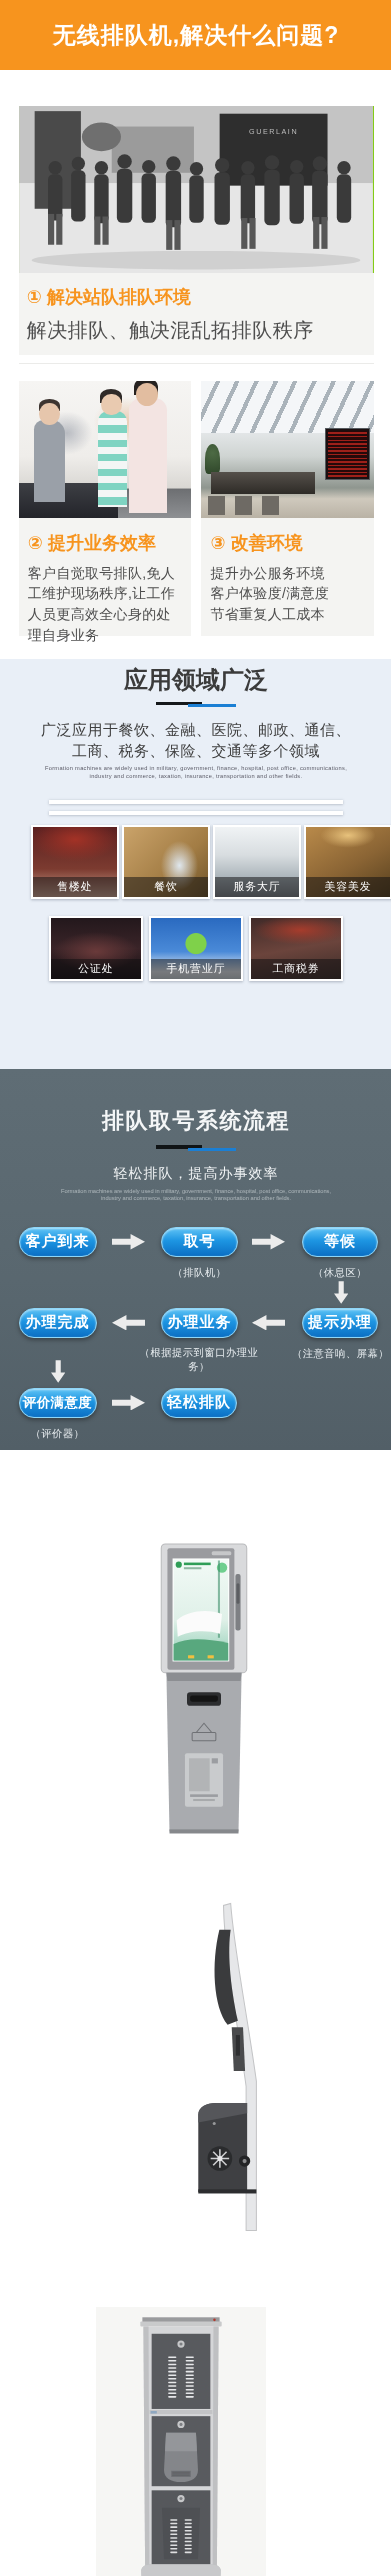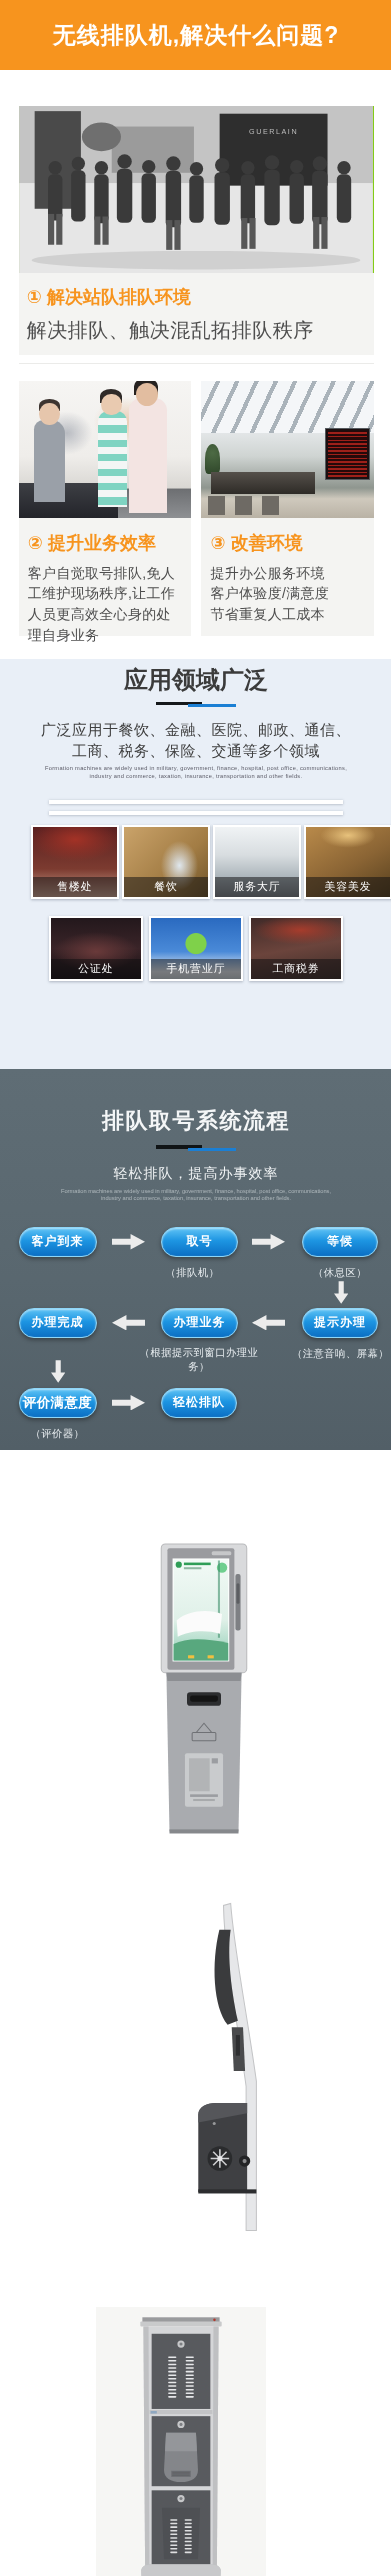--- a/index.html
+++ b/index.html
@@ -88,21 +88,21 @@
   .process .dual-divider{margin-top:11.3px;}
   .process .bar-black{background:#101416;}
   .process .bar-blue{background:#1b7fd4;}
   .process-subtitle{margin-top:13.4px;text-align:center;color:#f2f5f6;font-size:14px;line-height:17.5px;letter-spacing:1px;}
   .process-en{margin-top:5.2px;text-align:center;color:rgba(235,240,243,.55);font-size:5.7px;line-height:7.7px;}
   .flow{position:relative;margin-top:18.5px;height:222px;}
   .pill{position:absolute;height:30px;border-radius:15px;display:flex;align-items:center;justify-content:center;
     background:linear-gradient(180deg,#5fc3f5 0%,#1d95e2 45%,#0b6fc4 100%);
     border:1px solid #8ed6f8;box-sizing:border-box;
     box-shadow:0 2.1px 4.1px rgba(0,0,0,.35), inset 0 1px 2.1px rgba(255,255,255,.55);
-    color:#ffffff;font-size:12px;font-weight:bold;letter-spacing:1px;}
+    color:#ffffff;font-size:15px;font-weight:bold;letter-spacing:1px;}
   .pill.small-font{font-size:13.4px;letter-spacing:0.5px;}
   .flow-note{position:absolute;color:#e8edf0;font-size:10.3px;text-align:center;letter-spacing:0.5px;}
   .arrow{position:absolute;}
   .arrow svg{display:block;}
 
   
   .products{position:relative;height:1238px;background:#ffffff;}
   .product{position:absolute;}
   .product svg{display:block;}
   .product3-bg{position:absolute;left:96px;top:857px;width:170px;height:310px;background:#f6f6f4;display:flex;justify-content:center;}
@@ -288,21 +288,21 @@
             <polygon points="0,9 36,9 36,0 64,15 36,30 36,21 0,21" fill="#ececec"></polygon>
           </svg>
       </div>
       <div class="pill" style="left:161px;top:5.2px;width:77px;">取号</div>
       <div class="arrow" style="left:252px;top:12.4px;">
         <svg width="33" height="15.5" viewBox="0 0 64 30">
             <polygon points="0,9 36,9 36,0 64,15 36,30 36,21 0,21" fill="#ececec"></polygon>
           </svg>
       </div>
       <div class="pill" style="left:302px;top:5.2px;width:76px;">等候</div>
-      <div class="flow-note" style="left:154px;top:44px;width:77px;font-family:Liberation Mono, monospace;">（排队机）</div>
+      <div class="flow-note" style="left:161px;top:44px;width:77px;font-family:Liberation Mono, monospace;">（排队机）</div>
       <div class="flow-note" style="left:302px;top:44px;width:76px;">（休息区）</div>
       <div class="arrow" style="left:334px;top:59px;">
         <svg width="14.4" height="23" viewBox="0 0 28 44">
             <polygon points="9,0 19,0 19,24 28,24 14,44 0,24 9,24" fill="#ececec"></polygon>
           </svg>
       </div>
 
       <div class="pill" style="left:18.5px;top:86px;width:78px;">办理完成</div>
       <div class="arrow" style="left:112px;top:93px;">
         <svg width="33" height="15.5" viewBox="0 0 64 30">

